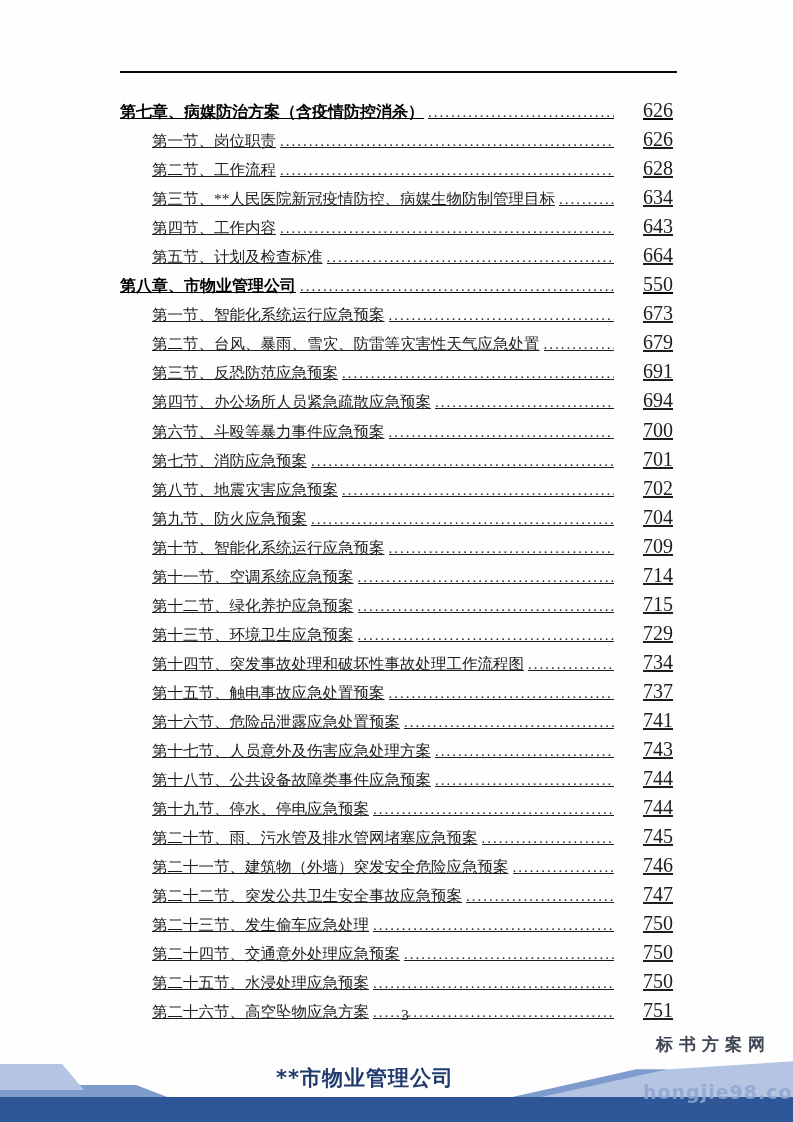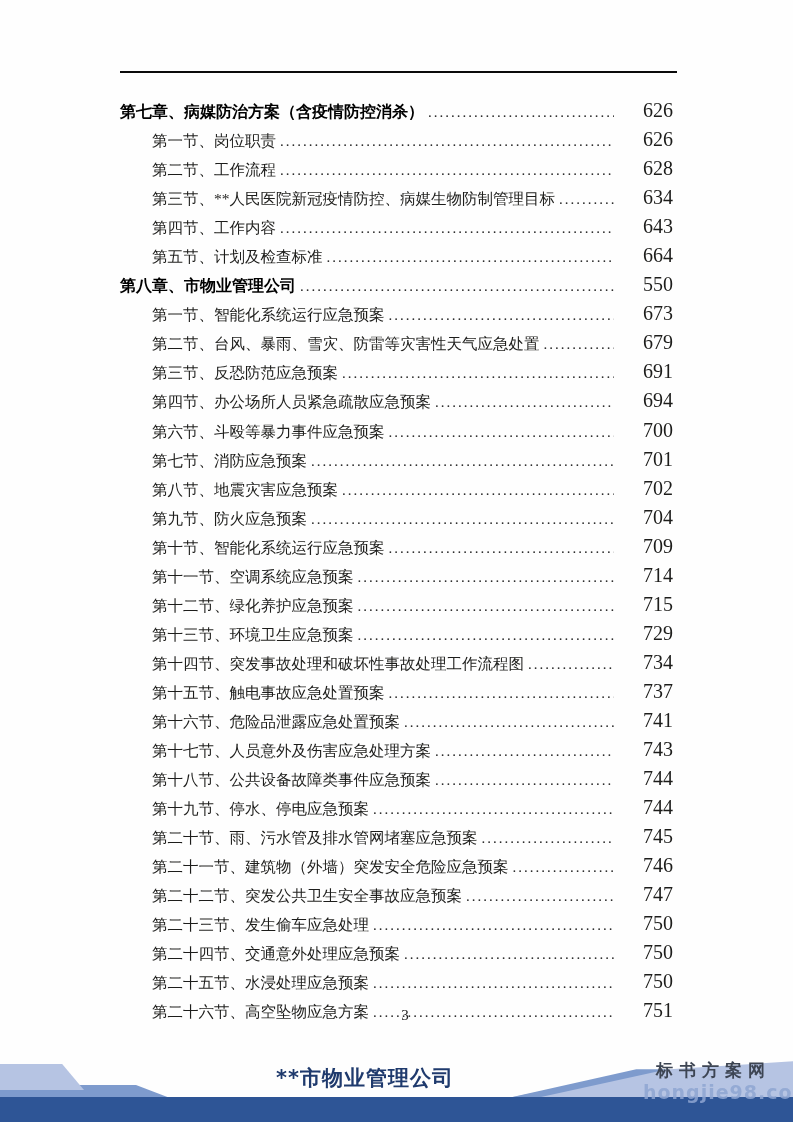--- a/index.html
+++ b/index.html
@@ -2,21 +2,21 @@
 <html style="--band: #2e5596; --deco-medium: #7e9bcd; --deco-light: #b6c4e3; --footer-text: #1f3a6d; --watermark-name: #3d4553; --watermark-url: #8fa6d2; --toc-text: #1d1d1b;"><head>
 <meta charset="utf-8">
 <style>
   html,body{margin:0;padding:0;background:#e8e8e8;}
   .page{
     position:relative;width:793px;height:1122px;background:#fefefe;overflow:hidden;
     font-family:"Liberation Serif","DejaVu Serif",serif;color:var(--toc-text,#1d1d1b);
   }
   .top-rule{position:absolute;left:120px;top:71px;width:557px;height:2px;background:#0a0a0a;}
   .toc{position:absolute;left:120px;top:96px;width:553px;}
-  .toc-row{display:flex;align-items:baseline;height:29.06px;line-height:29.06px;font-size:15.5px;}
+  .toc-row{display:flex;align-items:baseline;height:29.06px;line-height:29.06px;font-size:15.5px;text-decoration:underline;}
   .toc-row.section{padding-left:32px;}
   .toc-row.chapter{font-weight:700;font-size:16px;color:#000;}
   .toc-row .label{white-space:nowrap;flex:0 0 auto;}
   .toc-row .dots{flex:1 1 auto;overflow:hidden;white-space:nowrap;margin:0 3px 0 4px;
     font-weight:400;color:#2a2a2a;font-size:15px;letter-spacing:2px;}
   .toc-row .dots::after{content:"..................................................................................................................................................................";}
   .toc-row .pnum{white-space:nowrap;flex:0 0 auto;font-size:20px;font-weight:400;color:#1d1d1b;margin-left:26px;}
   .sheet-num{position:absolute;left:120px;top:1007px;width:570px;text-align:center;
     font-size:15px;color:#222;}
   
@@ -26,21 +26,21 @@
     clip-path:polygon(0 0,80% 0,100% 100%,0 100%);}
   .deco-left-light{left:0;top:1064px;width:84px;height:26px;background:var(--deco-light,#b6c4e3);
     clip-path:polygon(0 0,74% 0,100% 100%,0 100%);}
   .deco-right-light{left:508px;top:1059px;width:285px;height:39px;background:var(--deco-light,#b6c4e3);
     clip-path:polygon(0 100%,47% 31%,100% 6%,100% 100%);}
   .deco-right-mid{left:508px;top:1059px;width:285px;height:39px;background:var(--deco-medium,#7e9bcd);
     clip-path:polygon(0 100%,45% 26%,56% 26%,10% 100%);}
   .footer-company{position:absolute;left:0;top:1064px;width:730px;text-align:center;
     font-family:"DejaVu Sans","Liberation Sans",sans-serif;font-weight:700;font-size:21px;
     letter-spacing:1px;color:var(--footer-text,#1f3a6d);}
-  .wm-name{position:absolute;left:656px;top:1059px;font-family:Liberation Mono, monospace;
+  .wm-name{position:absolute;left:656px;top:1033px;font-family:Liberation Mono, monospace;
     font-weight:700;font-size:17px;letter-spacing:6px;color:var(--watermark-name,#3d4553);}
   .wm-url{position:absolute;left:643px;top:1081px;font-family:"DejaVu Sans","Liberation Sans",sans-serif;
     font-weight:700;font-size:19px;letter-spacing:1px;color:var(--watermark-url,#8fa6d2);opacity:.85;}
 </style>
 </head>
 <body>
 
 <div class="page">
   <div class="top-rule"></div>
 

